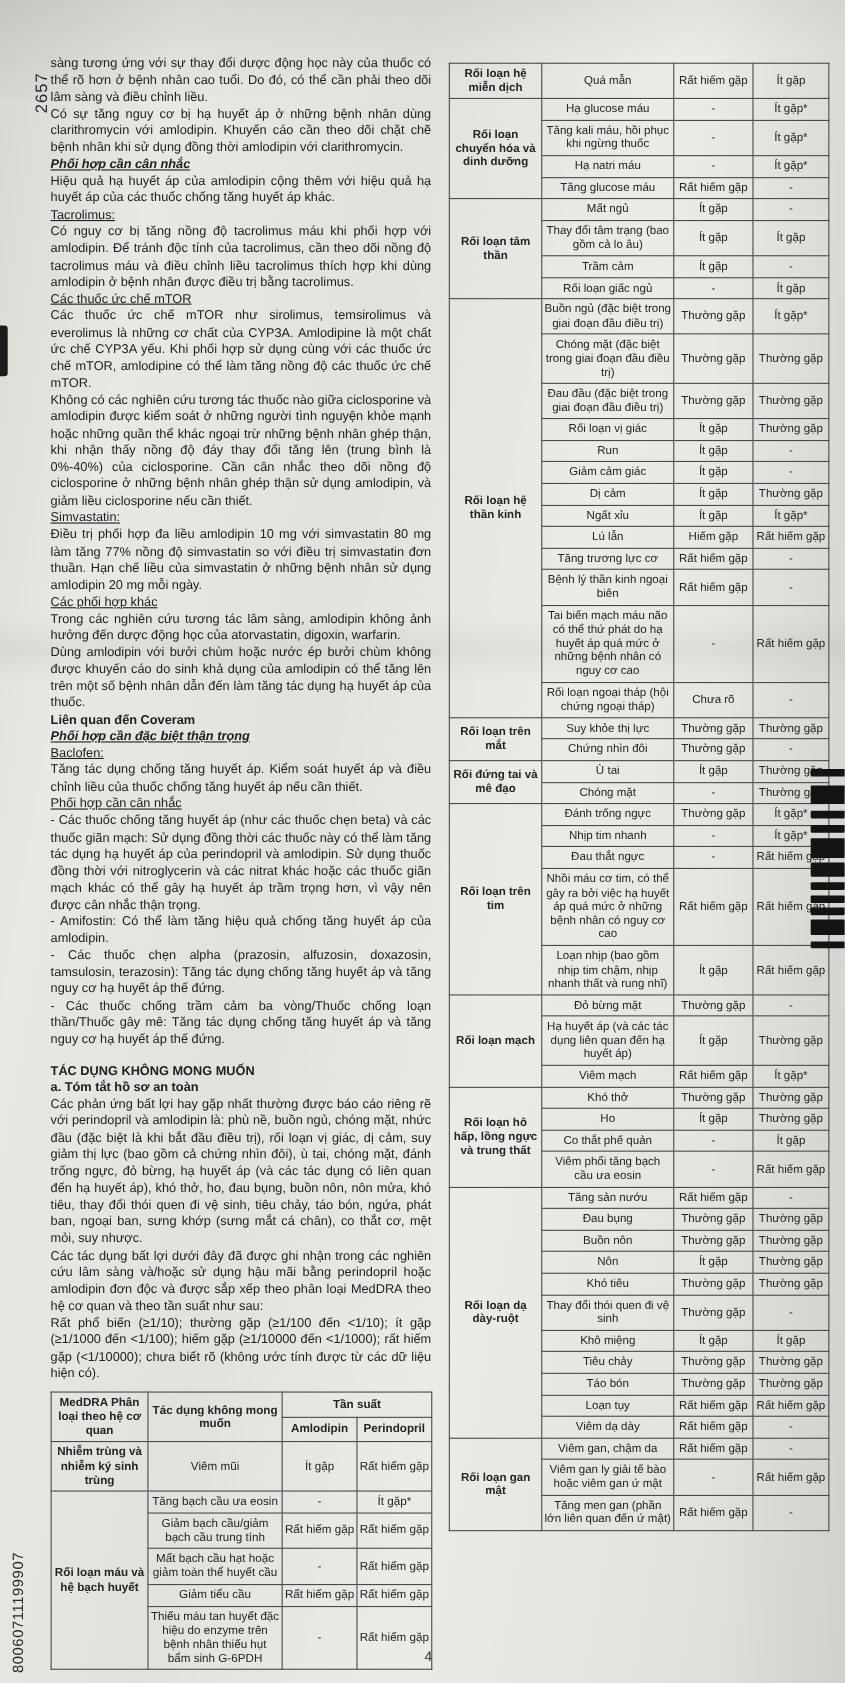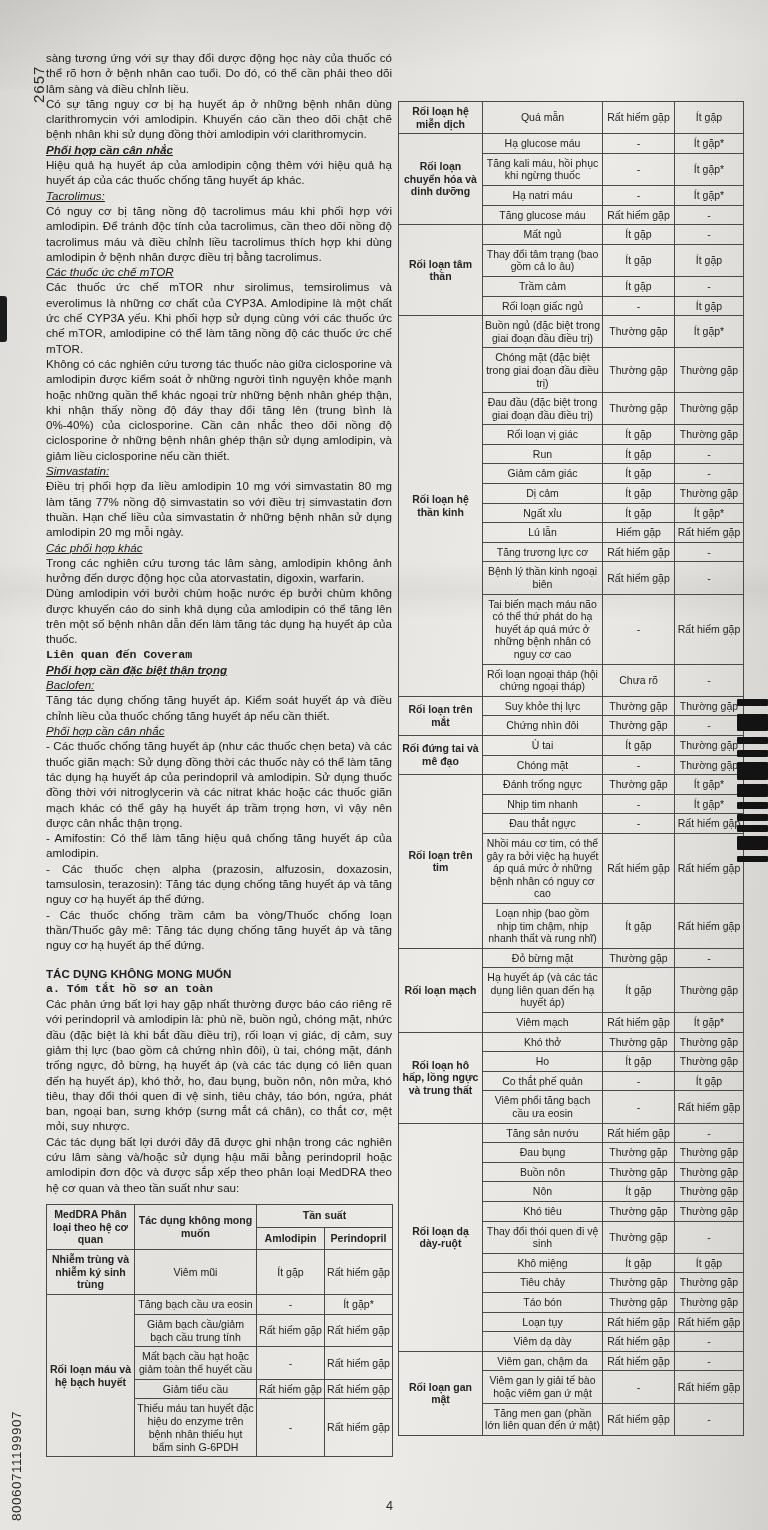--- a/index.html
+++ b/index.html
@@ -22,35 +22,35 @@
   .smudge{position:absolute;left:0;top:296px;width:7px;height:46px;background:#1c1c1c;border-radius:0 3px 3px 0;}
 
   .code-top{position:absolute;left:30px;top:103px;transform:rotate(-90deg);transform-origin:0 0;
     font-size:15px;letter-spacing:1px;color:#2a2a2a;white-space:nowrap;}
   .code-bottom{position:absolute;left:9px;top:1521px;transform:rotate(-90deg);transform-origin:0 0;
     font-size:13.5px;letter-spacing:.5px;color:#2a2a2a;white-space:nowrap;}
 
   .col-left{position:absolute;left:46px;top:50px;width:346px;
     font-size:11.6px;line-height:1.32;text-align:justify;}
   .blk{margin:0;}
-  .blk.iu{font-style:italic;text-decoration:underline;text-align:left;}
+  .blk.iu{text-decoration:underline;text-align:left;}
   .blk.biu{font-weight:bold;font-style:italic;text-decoration:underline;text-align:left;}
-  .blk.b{font-weight:bold;text-align:left;font-family:Liberation Mono, monospace;}
+  .blk.b{font-weight:bold;text-align:left;}
   .blk.section{font-weight:bold;text-align:left;margin-top:13px;}
 
   table.adv{border-collapse:collapse;table-layout:fixed;color:#242424;}
   table.adv td{border:1px solid #4a4a4a;padding:3px 2px;text-align:center;vertical-align:middle;
     overflow:hidden;word-wrap:break-word;}
   table.adv .glabel{font-weight:bold;}
   table.adv .hdr{font-weight:bold;}
 
   .left-table-wrap{margin-top:9px;}
   .left-table-wrap table.adv{width:346px;font-size:10.6px;line-height:1.2;}
 
-  .col-right{position:absolute;left:398px;top:57px;width:345px;margin-top:44px;}
+  .col-right{position:absolute;left:408px;top:57px;width:345px;}
   .col-right table.adv{width:345px;font-size:10.5px;line-height:1.2;}
 
   .page-number{position:absolute;left:386px;top:1499px;font-size:12.5px;color:#2a2a2a;}
 
   .barcode{position:absolute;right:0;top:699px;width:31px;}
   .barcode .bar{background:#131313;width:100%;border-radius:1px;}
 </style>
 </head>
 <body>
 
@@ -86,20 +86,21 @@
       <div class="blk p">Tăng tác dụng chống tăng huyết áp. Kiểm soát huyết áp và điều chỉnh liều của thuốc chống tăng huyết áp nếu cần thiết.</div>
       <div class="blk iu">Phối hợp cần cân nhắc</div>
       <div class="blk p">- Các thuốc chống tăng huyết áp (như các thuốc chẹn beta) và các thuốc giãn mạch: Sử dụng đồng thời các thuốc này có thể làm tăng tác dụng hạ huyết áp của perindopril và amlodipin. Sử dụng thuốc đồng thời với nitroglycerin và các nitrat khác hoặc các thuốc giãn mạch khác có thể gây hạ huyết áp trầm trọng hơn, vì vậy nên được cân nhắc thận trọng.</div>
       <div class="blk p">- Amifostin: Có thể làm tăng hiệu quả chống tăng huyết áp của amlodipin.</div>
       <div class="blk p">- Các thuốc chẹn alpha (prazosin, alfuzosin, doxazosin, tamsulosin, terazosin): Tăng tác dụng chống tăng huyết áp và tăng nguy cơ hạ huyết áp thế đứng.</div>
       <div class="blk p">- Các thuốc chống trầm cảm ba vòng/Thuốc chống loạn thần/Thuốc gây mê: Tăng tác dụng chống tăng huyết áp và tăng nguy cơ hạ huyết áp thế đứng.</div>
       <div class="blk section">TÁC DỤNG KHÔNG MONG MUỐN</div>
       <div class="blk b">a. Tóm tắt hồ sơ an toàn</div>
       <div class="blk p">Các phản ứng bất lợi hay gặp nhất thường được báo cáo riêng rẽ với perindopril và amlodipin là: phù nề, buồn ngủ, chóng mặt, nhức đầu (đặc biệt là khi bắt đầu điều trị), rối loạn vị giác, dị cảm, suy giảm thị lực (bao gồm cả chứng nhìn đôi), ù tai, chóng mặt, đánh trống ngực, đỏ bừng, hạ huyết áp (và các tác dụng có liên quan đến hạ huyết áp), khó thở, ho, đau bụng, buồn nôn, nôn mửa, khó tiêu, thay đổi thói quen đi vệ sinh, tiêu chảy, táo bón, ngứa, phát ban, ngoại ban, sưng khớp (sưng mắt cá chân), co thắt cơ, mệt mỏi, suy nhược.</div>
       <div class="blk p">Các tác dụng bất lợi dưới đây đã được ghi nhận trong các nghiên cứu lâm sàng và/hoặc sử dụng hậu mãi bằng perindopril hoặc amlodipin đơn độc và được sắp xếp theo phân loại MedDRA theo hệ cơ quan và theo tần suất như sau:</div>
+      <div class="blk p">Rất phổ biến (≥1/10); thường gặp (≥1/100 đến &lt;1/10); ít gặp (≥1/1000 đến &lt;1/100); hiếm gặp (≥1/10000 đến &lt;1/1000); rất hiếm gặp (&lt;1/10000); chưa biết rõ (không ước tính được từ các dữ liệu hiện có).</div>
       <div class="left-table-wrap" id="leftTableWrap">
         <table class="adv">
           <colgroup>
             <col style="width: 88px;">
             <col style="width: 122px;">
             <col style="width: 68px;">
             <col style="width: 68px;">
           </colgroup>
           <thead>
             <tr>

